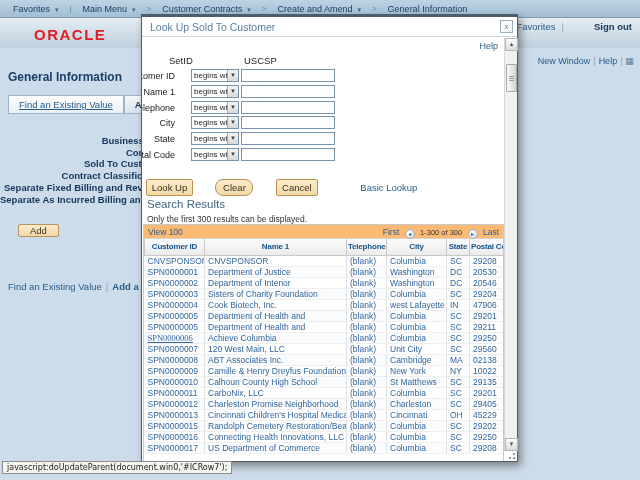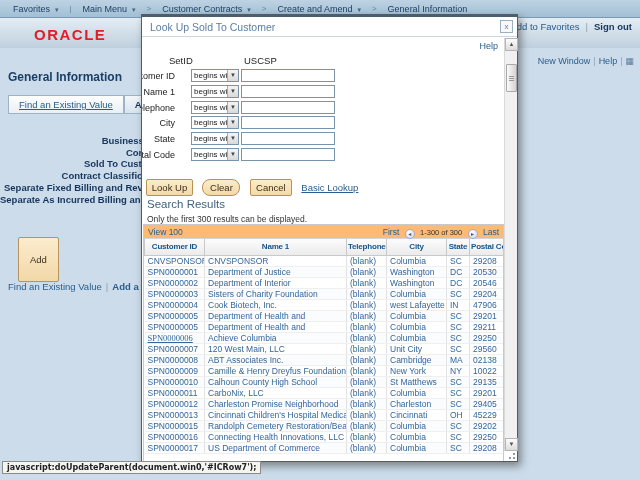--- a/index.html
+++ b/index.html
@@ -11,35 +11,35 @@
     background:linear-gradient(#bdd3e3,#a2bfd5); border-bottom:1px solid #7e99ae;
     display:flex; align-items:center; padding:0 6px; font-size:9px; color:#1d3a5f; white-space:nowrap; }
   .crumb { padding:0 7px; cursor:pointer; }
   .crumb .arr { font-size:7px; color:#4a637d; margin-left:3px; }
   .crumb-sep { color:#5f7f9a; font-size:8px; padding:0 4px; }
   .brandband { position:absolute; left:0; top:18px; width:640px; height:30px;
     background:linear-gradient(#e4edf4,#bfd0dd); }
   .oracle-logo { position:absolute; left:14px; top:26px; font-size:15px; font-weight:bold;
     color:#e01e23; letter-spacing:1.5px;margin-left:20px; }
   .hdr-links { position:absolute; right:8px; top:21px; font-size:9.5px; color:#2a5d8c; }
-  .hdr-links .signout { font-weight:bold; color:#16365c; }
+  .hdr-links .signout { font-weight:bold; color:#16365c;margin-left:24px; }
   .hdr-links .sep { color:#8fa3b5; padding:0 6px; }
   .util-links { position:absolute; right:6px; top:56px; font-size:9px; color:#2a5d8c; }
   .util-links .sep { color:#8fa3b5; padding:0 3px; }
   .grid-icon { display:inline-block; font-size:9px; color:#5d7f9e; }
 
   
   .page-title { position:absolute; left:8px; top:70px; font-size:12px; font-weight:bold; color:#1a3f66; }
   .tabs { position:absolute; left:8px; top:95px; font-size:9.5px; white-space:nowrap; }
   .tab { display:inline-block; border:1px solid #9eb4c6; padding:3px 10px; background:linear-gradient(#fdfefe,#e9f0f5); color:#2a5d8c; text-decoration:underline; cursor:pointer; }
   .tab.active { background:linear-gradient(#f3f7fa,#d8e4ec); color:#16365c; font-weight:bold; text-decoration:none; }
   .bg-labels { position:absolute; left:0; top:135px; width:165px; text-align:right; }
   .bg-label { font-size:9.5px; font-weight:bold; color:#15355e; line-height:11.7px; white-space:nowrap; }
-  .add-btn { position:absolute; left:18px; top:237px; background:linear-gradient(#fbeccd,#f2d8a8);
-    border:1px solid #b8935e; border-radius:2px; font-size:9.5px; color:#3a2f1d; padding:16px 11px; cursor:pointer; }
+  .add-btn { position:absolute; left:18px; top:224px; background:linear-gradient(#fbeccd,#f2d8a8);
+    border:1px solid #b8935e; border-radius:2px; font-size:9.5px; color:#3a2f1d; padding:0 11px; cursor:pointer; }
   .footer-links { position:absolute; left:8px; top:281px; font-size:9.5px; color:#2a5d8c; white-space:nowrap; }
   .footer-links .sep { color:#8fa3b5; padding:0 4px; }
   .footer-links .b { font-weight:bold; }
 
   
   .modal { position:absolute; left:141px; top:14px; width:377px; height:448px;
     background:#fff; border:1px solid #5a5a5a; border-top:3px solid #4e5d6b;
     box-shadow:3px 4px 8px rgba(40,40,40,.5); }
   .modal-titlebar { position:absolute; left:0; top:0; right:0; height:20px; background:#fff;
     border-bottom:1px solid #cfd7de; }
@@ -59,23 +59,23 @@
   
   .crit-row { width:364px; }
   .selbox { position:absolute; left:49px; top:0; width:48px; height:13px; border:1px solid #7a93ad; background:#fff; cursor:pointer; }
   .selbox .seltext { position:absolute; left:2px; top:1px; font-size:8px; color:#222; white-space:nowrap; }
   .selbox .selarr { position:absolute; right:0; top:0; width:11px; height:11px; background:linear-gradient(#f4f4f4,#d9d9d9);
     border-left:1px solid #9ab0c2; font-size:6px; color:#444; text-align:center; line-height:11px; }
   .crit-input { position:absolute; left:99px; top:0; width:94px; height:13px; border:1px solid #7a93ad; font-size:9px; padding:0 2px; background:#fff; }
 
   .btn-row { position:absolute; left:4px; top:139px; white-space:nowrap; }
   .ps-btn { display:inline-block; background:linear-gradient(#fceccb,#f3d9a7); border:1px solid #ba9150;
-    border-radius:2px; font-size:9.5px; color:#3a2f1d; text-align:center; padding:2px 0; margin-right:5px; cursor:pointer; }
+    border-radius:2px; font-size:9.5px; color:#3a2f1d; text-align:center; padding:2px 0; margin-right:18px; cursor:pointer; }
   .ps-btn.w1 { width:47px; } .ps-btn.w2 { width:38px;border-radius:8px; } .ps-btn.w3 { width:42px; }
-  .basic-link { font-size:9.5px; color:#2a5d8c; margin-left:0; cursor:pointer;text-decoration:underline; }
+  .basic-link { font-size:9.5px; color:#2a5d8c; margin-left:20px; cursor:pointer; }
 
   .results-heading { position:absolute; left:5px; top:160px; font-size:11.5px; color:#41637f; }
   .results-note { position:absolute; left:5px; top:176px; font-size:8.5px; color:#333; }
 
   .grid { position:absolute; left:1px; top:186px; width:361px; height:254px; border:1px solid #c9c9c9; overflow:hidden; background:#fff; }
   .grid-toolbar { position:relative; height:14px; border-bottom:1px solid #d5d5d5; background:#fdba74; font-size:8.5px; }
   .view-link { position:absolute; left:4px; top:2px; color:#2a5d8c; cursor:pointer; }
   .pager { position:absolute; right:4px; top:2px; color:#333; white-space:nowrap; }
   .pager .plink { color:#2a5d8c; cursor:pointer; }
   .pgbtn { display:inline-block; width:10px; height:10px; border-radius:50%; border:1px solid #9fb0bd;
@@ -101,21 +101,21 @@
   .sthumb { position:absolute; left:1px; top:26px; width:11px; height:28px; background:linear-gradient(90deg,#fafafa,#d4d4d4);
     border:1px solid #a9a9a9; border-radius:1px; cursor:grab; }
   .sthumb::after { content:""; position:absolute; left:2px; right:2px; top:11px; border-top:1px solid #9a9a9a; box-shadow:0 2px 0 #9a9a9a, 0 4px 0 #9a9a9a; }
   .resize-grip { position:absolute; right:1px; bottom:1px; width:10px; height:10px; cursor:nwse-resize; }
   .resize-grip i { position:absolute; width:2px; height:2px; background:#8d9aa6; }
   .resize-grip i:nth-child(1){ right:1px; bottom:1px; } .resize-grip i:nth-child(2){ right:5px; bottom:1px; }
   .resize-grip i:nth-child(3){ right:1px; bottom:5px; }
 
   
   .statusbox { position:absolute; left:2px; top:461px; background:#f4f4f0; border:1px solid #8c8c8c;
-    font-family:"DejaVu Sans", sans-serif; font-size:8px; color:#222; padding:1px 4px; white-space:nowrap;font-weight:bold; }
+    font-family:"DejaVu Sans", sans-serif; font-size:8px; color:#222; padding:1px 4px; white-space:nowrap; }
 </style>
 </head>
 <body>
 
 <div class="topnav" id="breadcrumb">
     <span class="crumb">Favorites<span class="arr"> ▾</span></span>
     <span class="crumb-sep">|</span>
     <span class="crumb">Main Menu<span class="arr"> ▾</span></span>
     <span class="crumb-sep">&gt;</span>
     <span class="crumb">Customer Contracts<span class="arr"> ▾</span></span>

